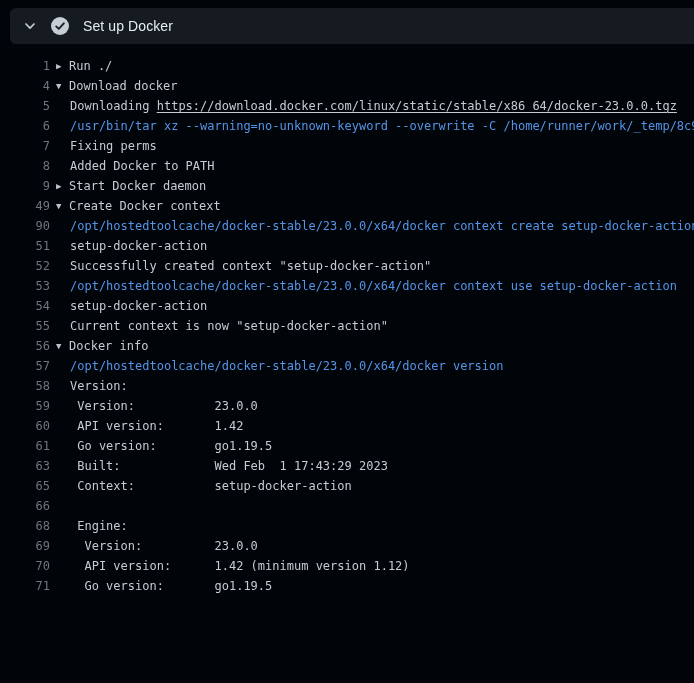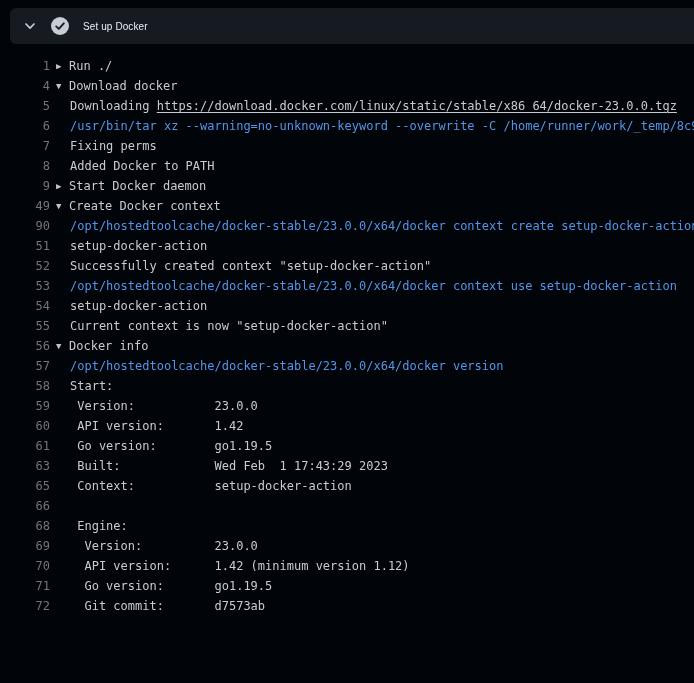--- a/index.html
+++ b/index.html
@@ -17,21 +17,21 @@
     background:var(--header-bg,#161b22);
     border-radius:6px 0 0 6px;
     display:flex;align-items:center;
     cursor:pointer;
   }
   .chev{margin-left:13px;display:flex;align-items:center;}
   .status{margin-left:14px;display:flex;align-items:center;}
   .step-title{
     margin-left:14px;
     font-family:"Liberation Sans","DejaVu Sans",sans-serif;
-    font-size:10px;font-weight:500;
+    font-size:14px;font-weight:500;
     color:#e6edf3;
     letter-spacing:.1px;
   }
 
   
   .log{
     position:absolute;left:0;top:44px;right:0;bottom:0;
     padding-top:12px;
     overflow:hidden;
   }
@@ -142,21 +142,21 @@
       <div class="row">
         <span class="num">56</span>
         <span class="line group"><span class="arrow">▼</span>Docker info</span>
       </div>
       <div class="row">
         <span class="num">57</span>
         <span class="line plain cmd">/opt/hostedtoolcache/docker-stable/23.0.0/x64/docker version</span>
       </div>
       <div class="row">
         <span class="num">58</span>
-        <span class="line plain">Start:</span>
+        <span class="line plain">Version:</span>
       </div>
       <div class="row">
         <span class="num">59</span>
         <span class="line plain"> Version:           23.0.0</span>
       </div>
       <div class="row">
         <span class="num">60</span>
         <span class="line plain"> API version:       1.42</span>
       </div>
       <div class="row">
@@ -184,19 +184,15 @@
         <span class="line plain">  Version:          23.0.0</span>
       </div>
       <div class="row">
         <span class="num">70</span>
         <span class="line plain">  API version:      1.42 (minimum version 1.12)</span>
       </div>
       <div class="row">
         <span class="num">71</span>
         <span class="line plain">  Go version:       go1.19.5</span>
       </div>
-      <div class="row">
-        <span class="num">72</span>
-        <span class="line plain">  Git commit:       d7573ab</span>
-      </div>
     </div>
 
 </div>
 
 </body></html>

